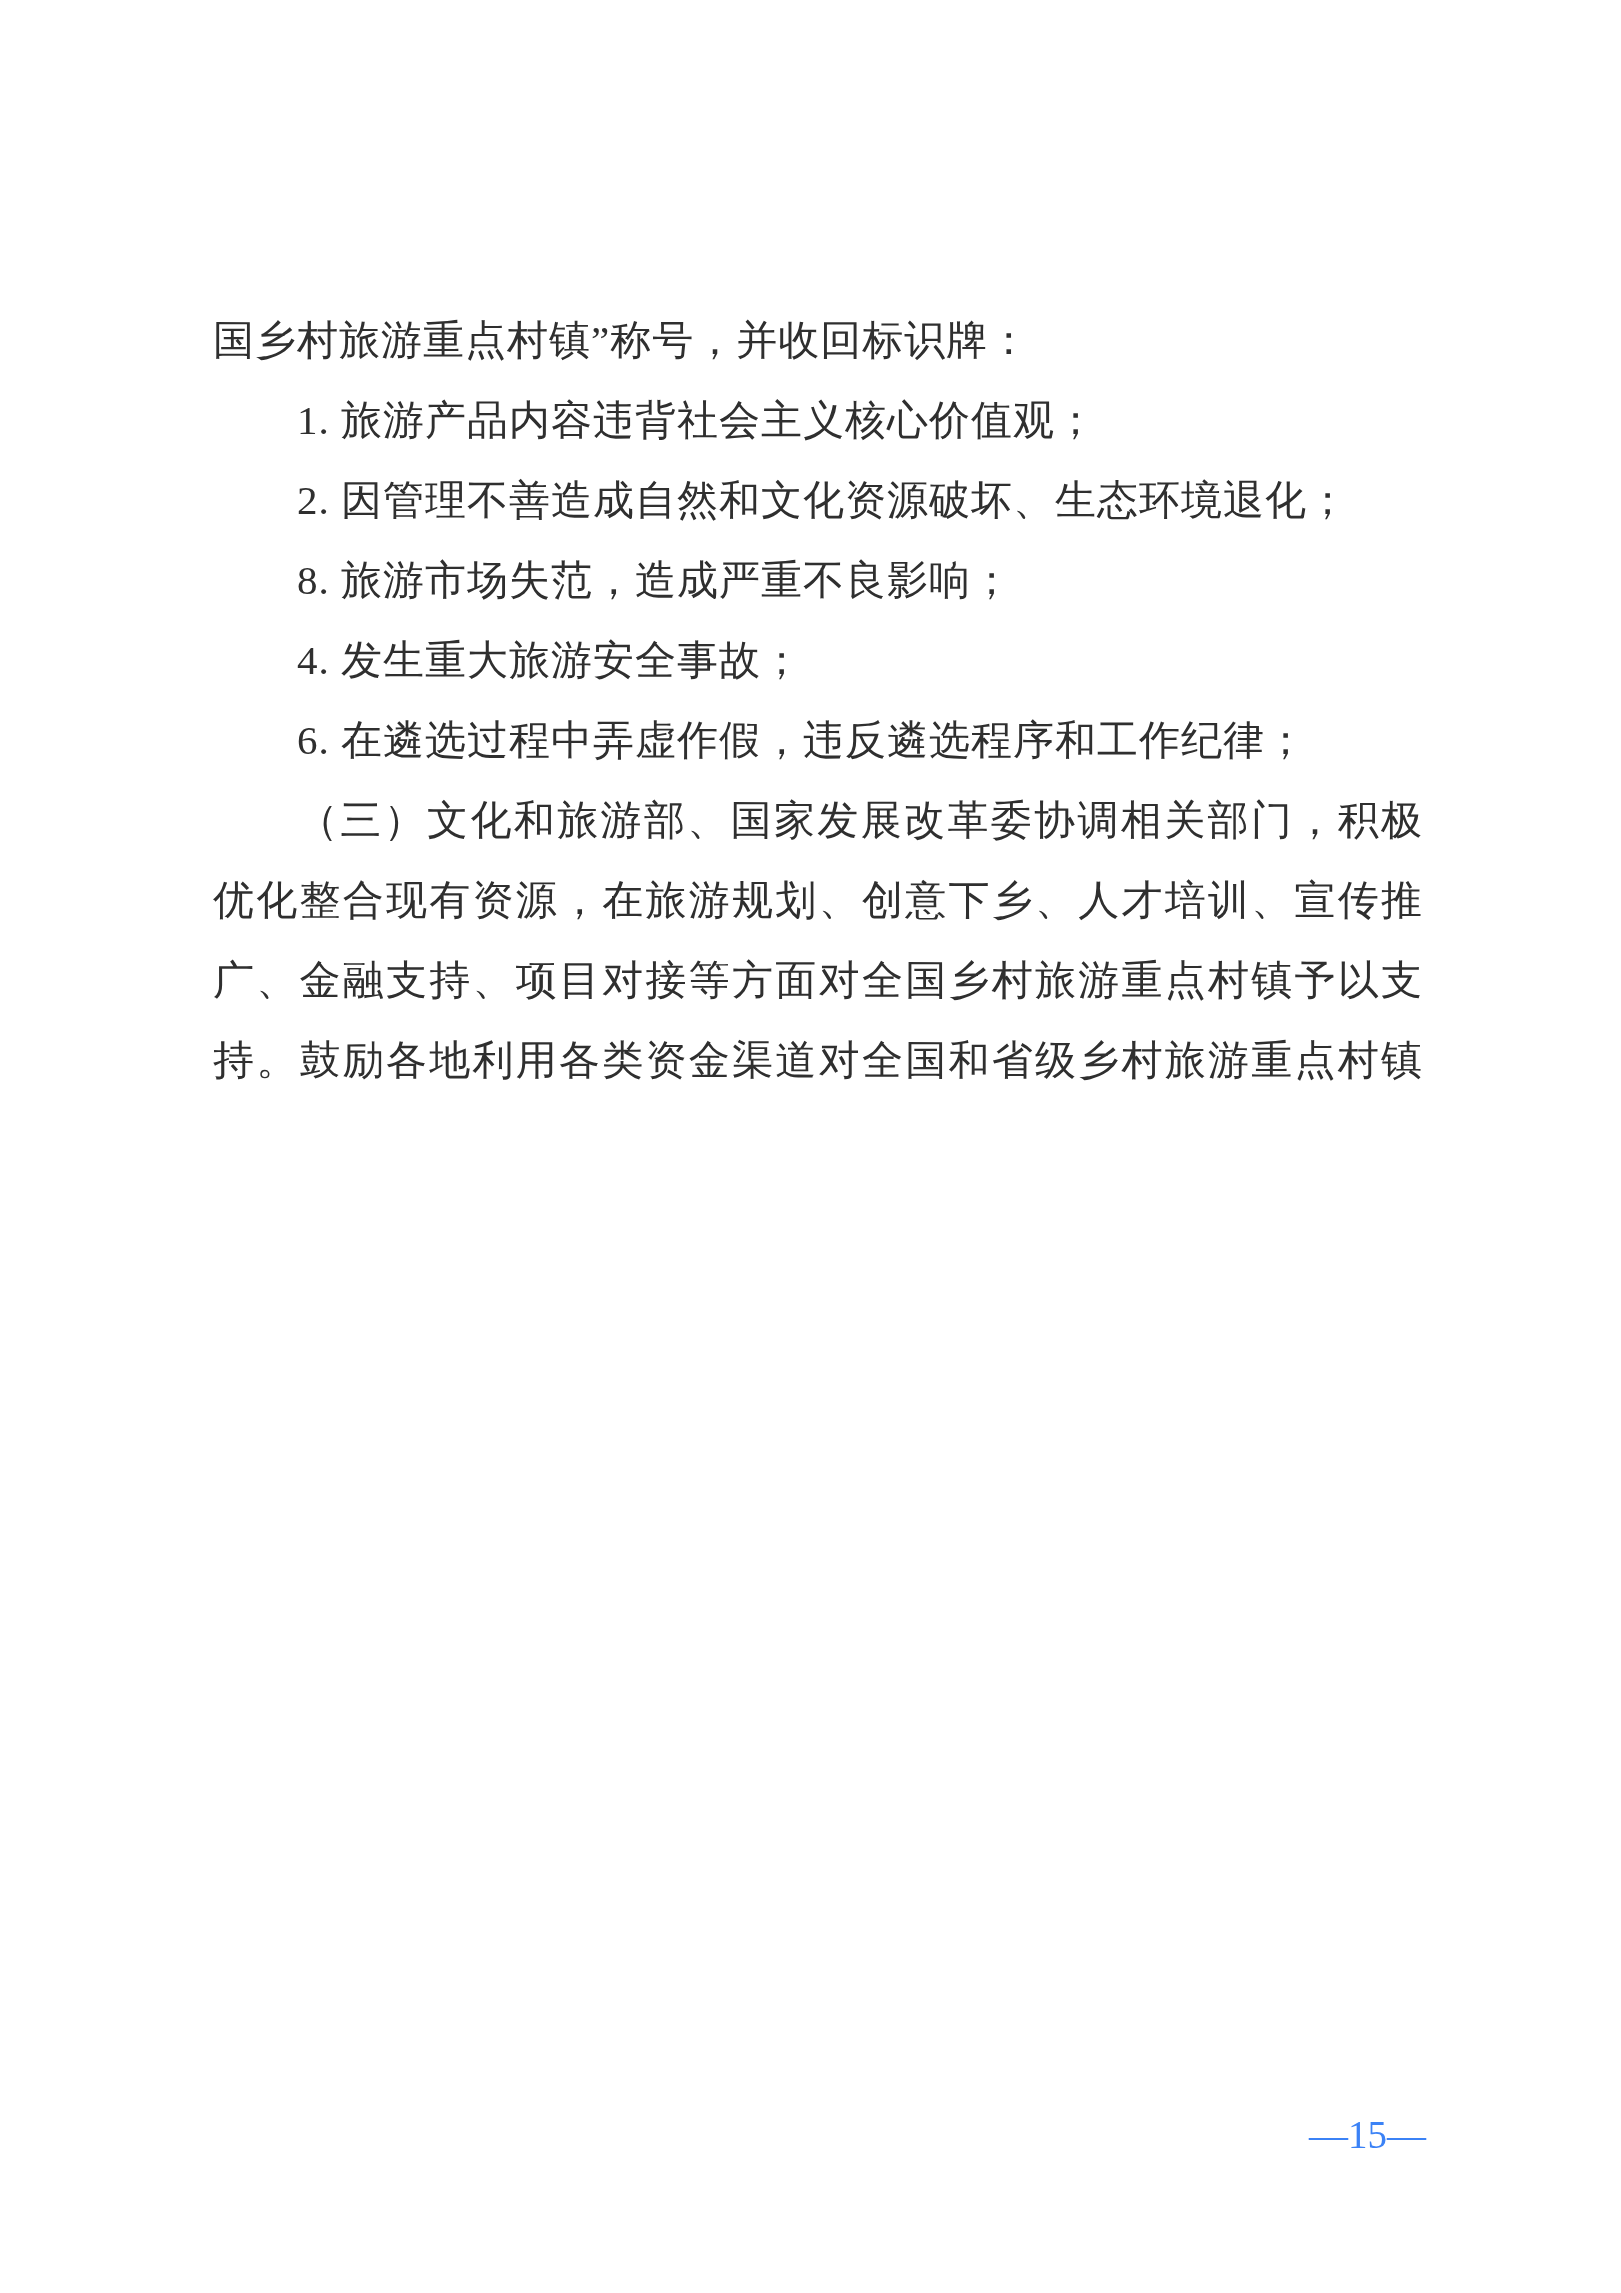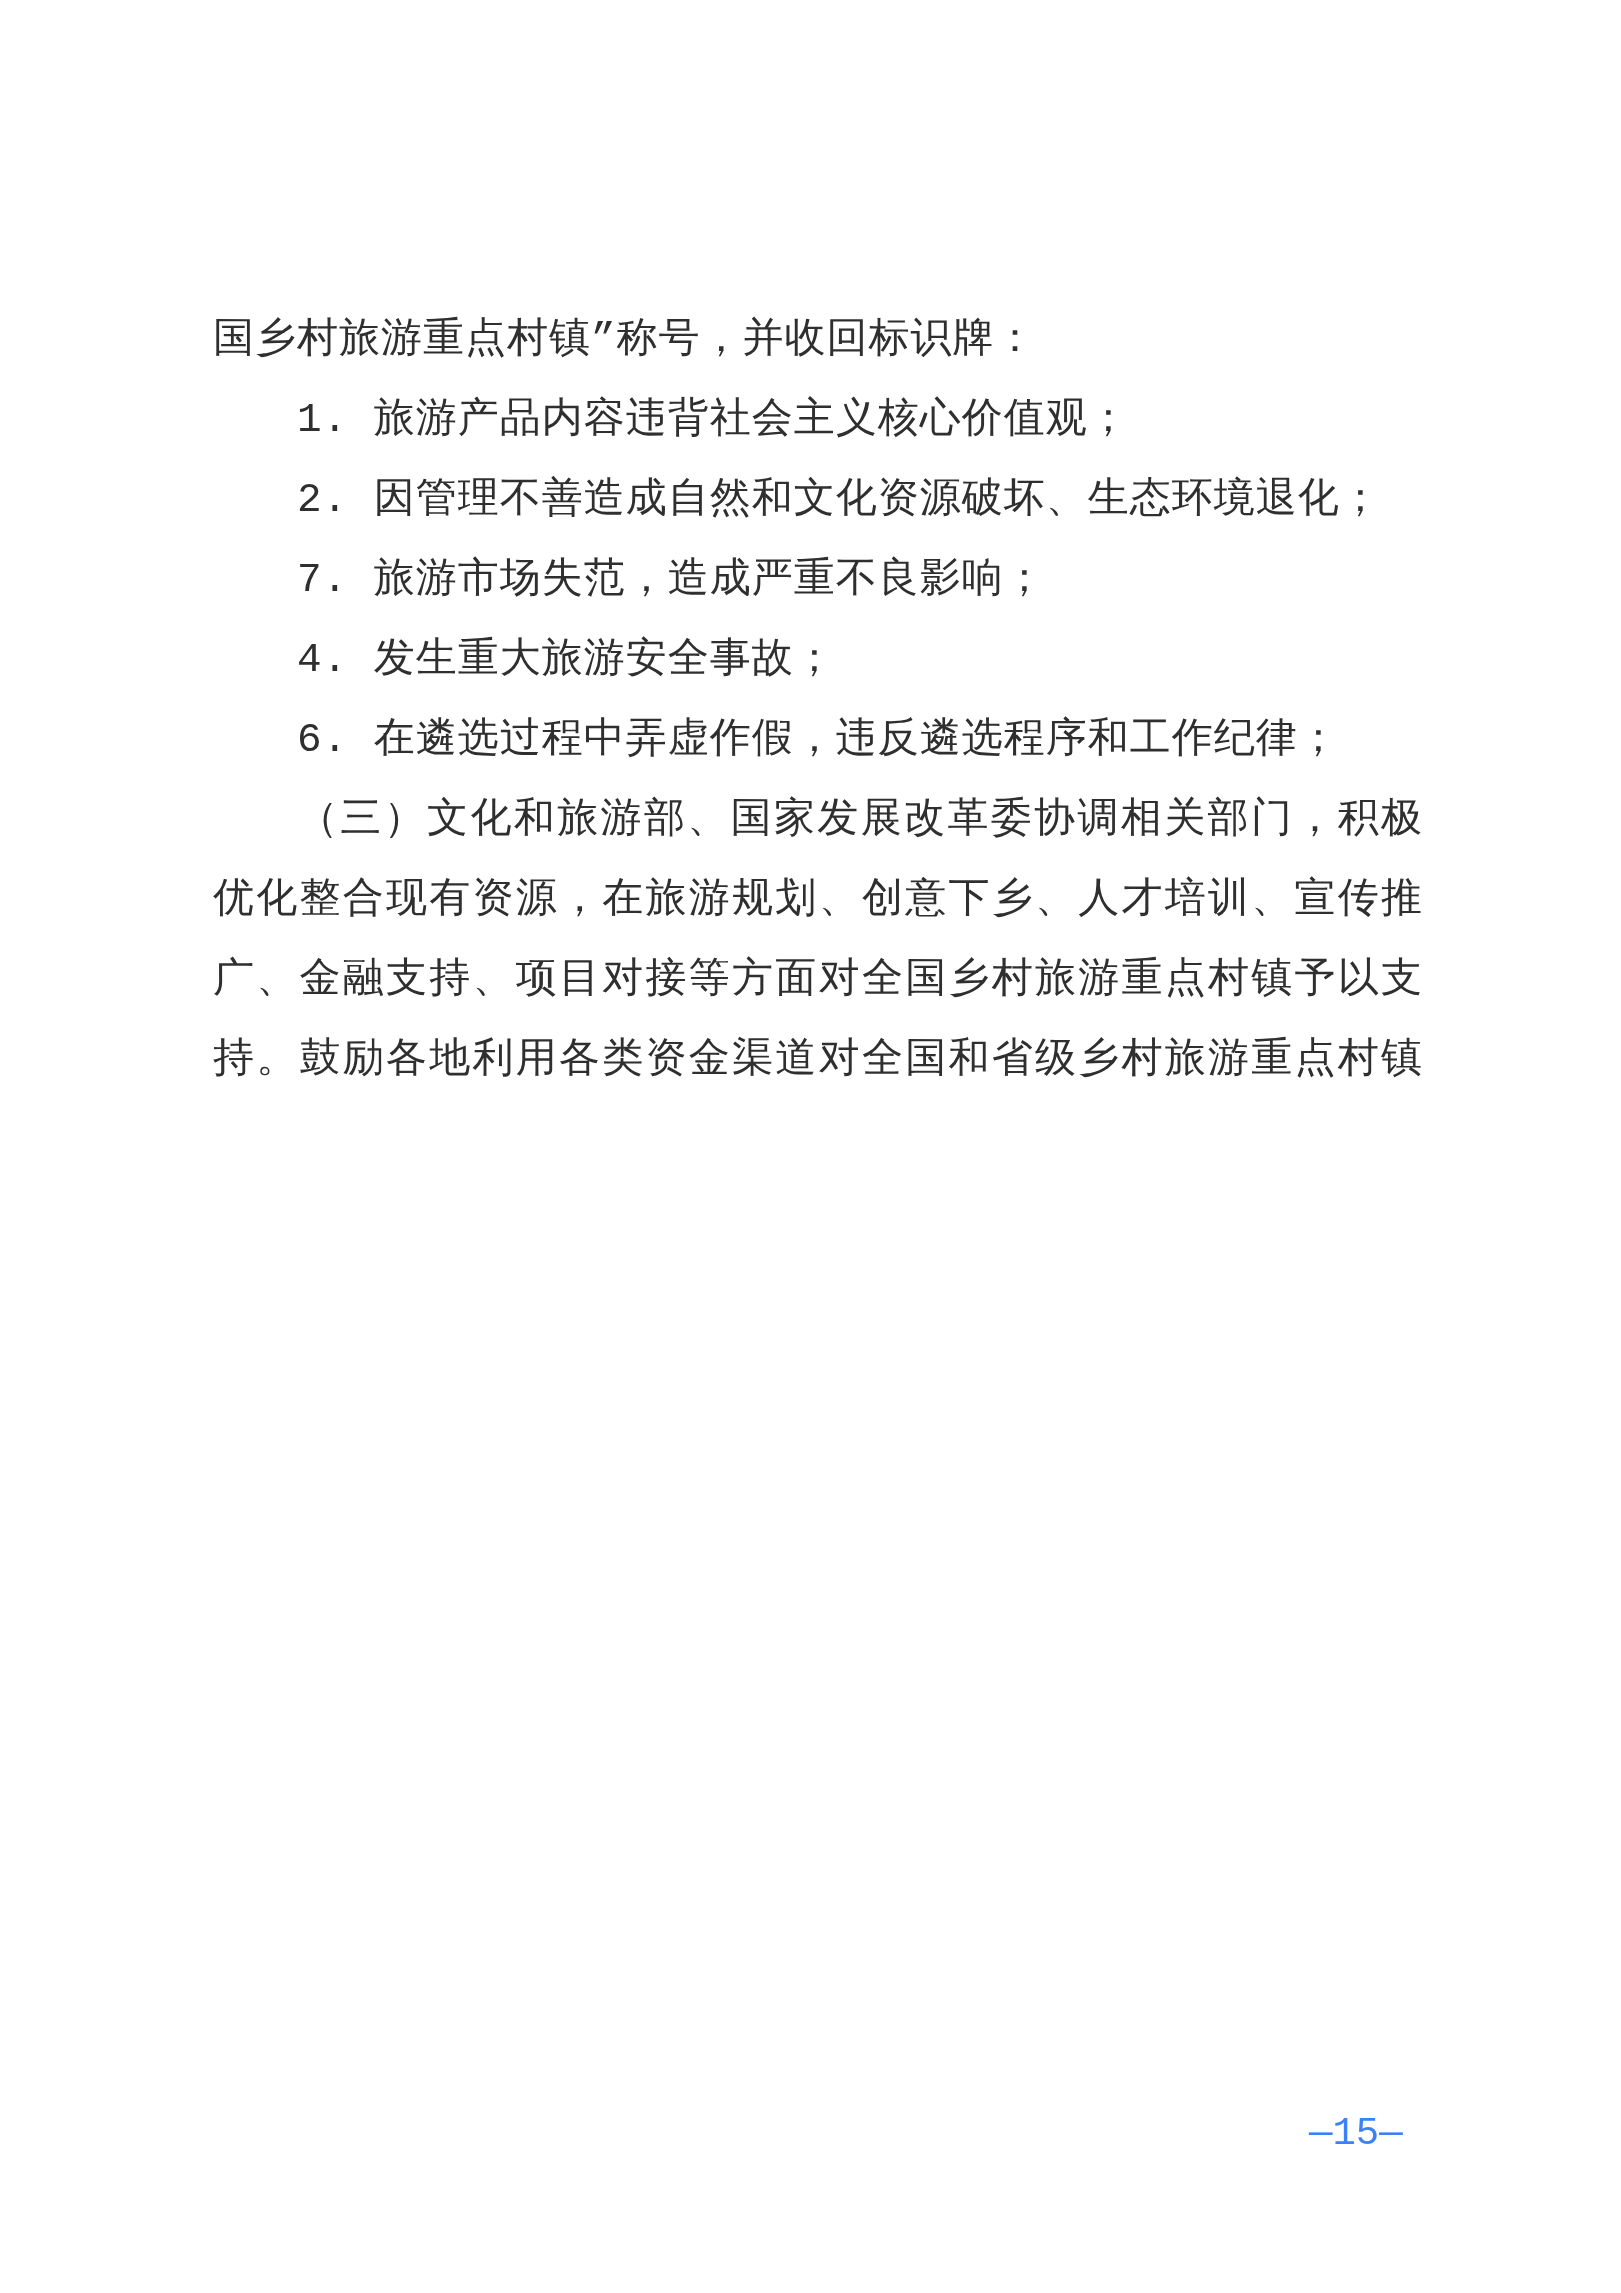--- a/index.html
+++ b/index.html
@@ -6,21 +6,21 @@
     margin: 0;
     padding: 0;
     background: #ffffff;
   }
   .page {
     position: relative;
     width: 1621px;
     height: 2294px;
     background: #ffffff;
     overflow: hidden;
-    font-family: Liberation Mono, monospace;
+    font-family: Liberation Serif, serif;
     color: #2f2f2f;
   }
   .content {
     position: absolute;
     left: 213px;
     top: 300px;
     width: 1210px;
   }
   .line {
     font-size: 41px;
@@ -55,21 +55,21 @@
   }
 </style>
 </head>
 <body>
 
 <div class="page">
   <div class="content">
     <div class="line">国乡村旅游重点村镇”称号，并收回标识牌：</div>
     <div class="line indent">1. 旅游产品内容违背社会主义核心价值观；</div>
     <div class="line indent">2. 因管理不善造成自然和文化资源破坏、生态环境退化；</div>
-    <div class="line indent">7. 旅游市场失范，造成严重不良影响；</div>
+    <div class="line indent">8. 旅游市场失范，造成严重不良影响；</div>
     <div class="line indent">4. 发生重大旅游安全事故；</div>
     <div class="line indent">6. 在遴选过程中弄虚作假，违反遴选程序和工作纪律；</div>
     <div class="line fill indent">（三）文化和旅游部、国家发展改革委协调相关部门，积极</div>
     <div class="line fill">优化整合现有资源，在旅游规划、创意下乡、人才培训、宣传推</div>
     <div class="line fill">广、金融支持、项目对接等方面对全国乡村旅游重点村镇予以支</div>
     <div class="line fill">持。鼓励各地利用各类资金渠道对全国和省级乡村旅游重点村镇</div>
   </div>
 
   <div class="page-number">—15—</div>
 </div>

